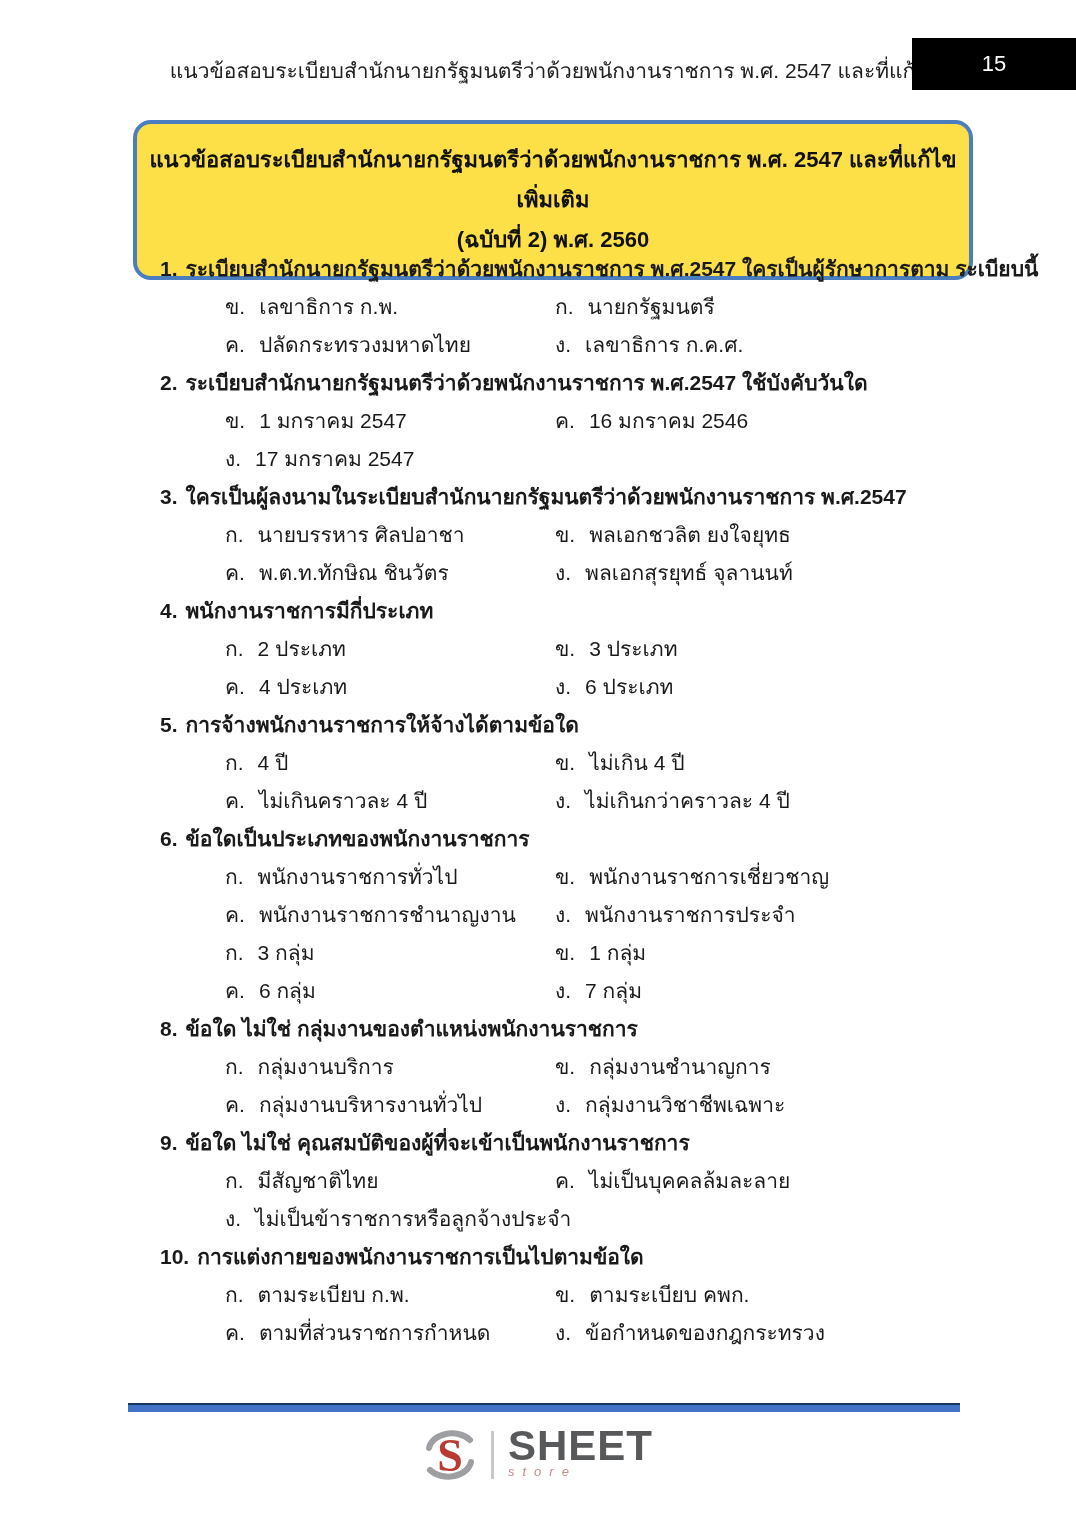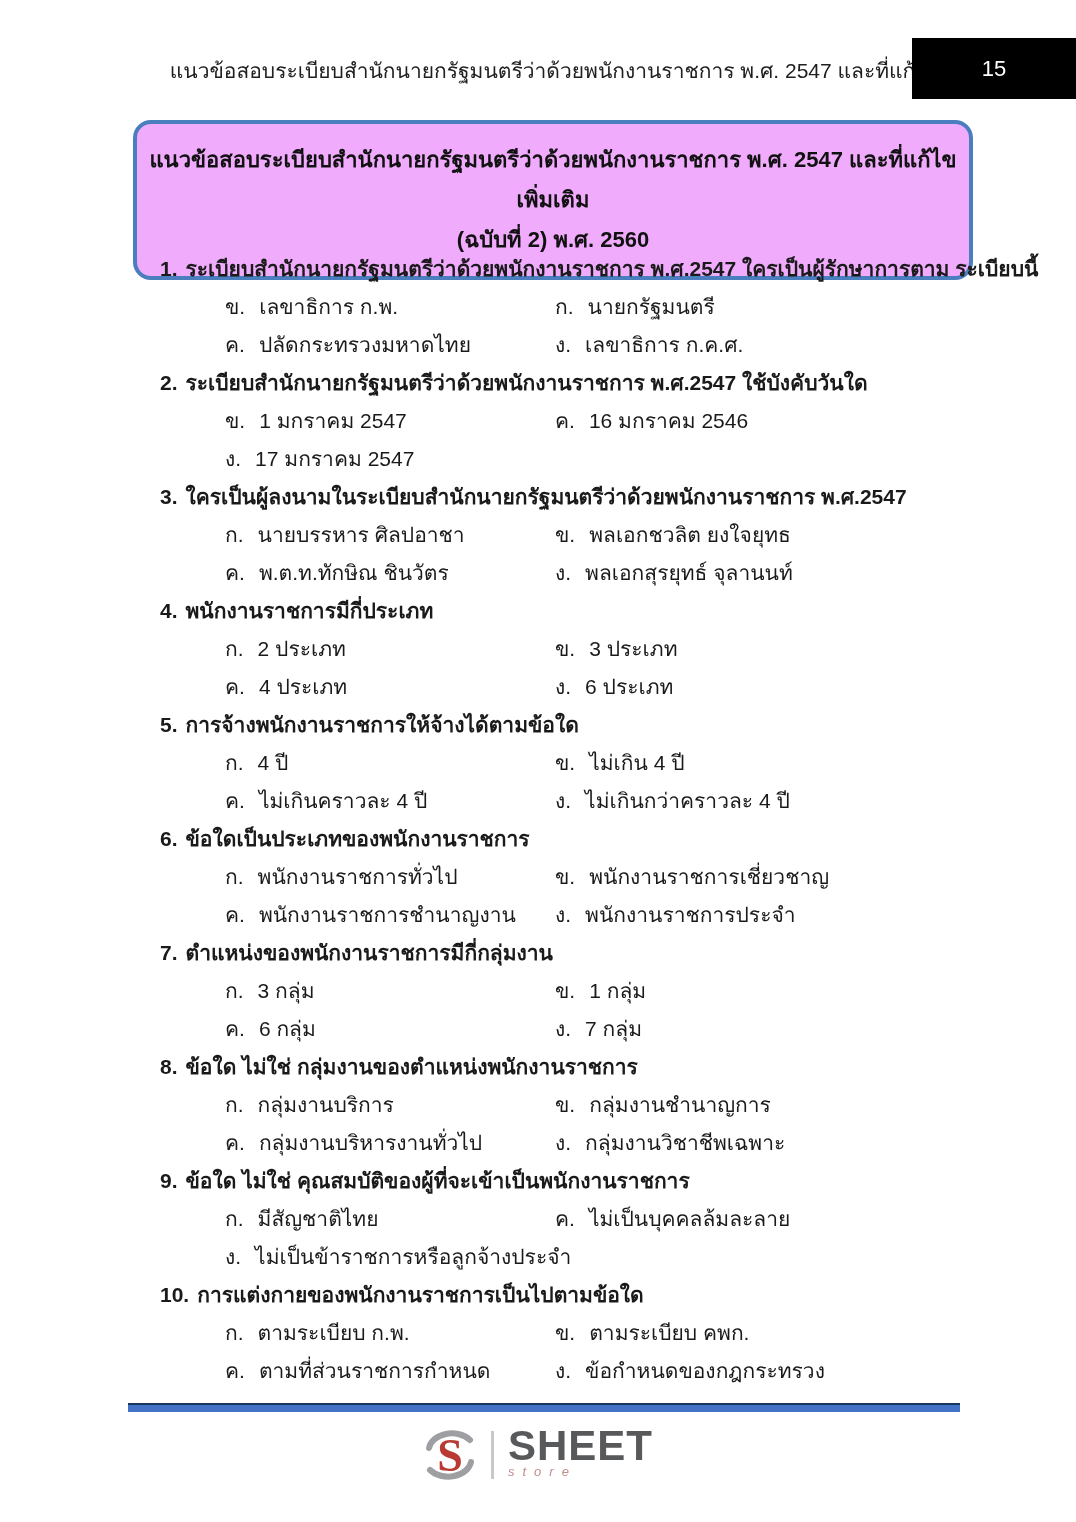--- a/index.html
+++ b/index.html
@@ -22,21 +22,21 @@
     text-align: center;
     font-size: 21px;
     color: #202020;
     white-space: nowrap;
   }
   .page-number-box {
     position: absolute;
     top: 38px;
     right: 0;
     width: 164px;
-    height: 61px;
+    height: 52px;
     background: #000000;
     color: #ffffff;
     display: flex;
     align-items: center;
     justify-content: center;
     font-size: 22px;
   }
 
   
   .title-box {
@@ -46,21 +46,21 @@
     width: 840px;
     box-sizing: border-box;
     border: 4px solid #4a7ebf;
     border-radius: 18px;
     padding: 16px 12px;
     text-align: center;
     font-weight: bold;
     font-size: 22px;
     line-height: 40px;
     color: #111111;
-    background: #f0abfc;
+    background: #fde047;
   }
 
   
   .questions {
     position: absolute;
     top: 250px;
     left: 160px;
     width: 810px;
   }
   .q-line {
@@ -188,21 +188,20 @@
       <div class="question">
         <div class="q-line"><span class="q-num">6.</span><span class="q-txt">ข้อใดเป็นประเภทของพนักงานราชการ</span></div>
         <div class="choices">
           <div class="choice"><span class="label">ก.</span><span class="text">พนักงานราชการทั่วไป</span></div>
           <div class="choice"><span class="label">ข.</span><span class="text">พนักงานราชการเชี่ยวชาญ</span></div>
           <div class="choice"><span class="label">ค.</span><span class="text">พนักงานราชการชำนาญงาน</span></div>
           <div class="choice"><span class="label">ง.</span><span class="text">พนักงานราชการประจำ</span></div>
         </div>
       </div>
       <div class="question">
-        <div class="q-line"><span class="q-num">7.</span><span class="q-txt">ตำแหน่งของพนักงานราชการมีกี่กลุ่มงาน</span></div>
         <div class="choices">
           <div class="choice"><span class="label">ก.</span><span class="text">3 กลุ่ม</span></div>
           <div class="choice"><span class="label">ข.</span><span class="text">1 กลุ่ม</span></div>
           <div class="choice"><span class="label">ค.</span><span class="text">6 กลุ่ม</span></div>
           <div class="choice"><span class="label">ง.</span><span class="text">7 กลุ่ม</span></div>
         </div>
       </div>
       <div class="question">
         <div class="q-line"><span class="q-num">8.</span><span class="q-txt">ข้อใด ไม่ใช่ กลุ่มงานของตำแหน่งพนักงานราชการ</span></div>
         <div class="choices">

